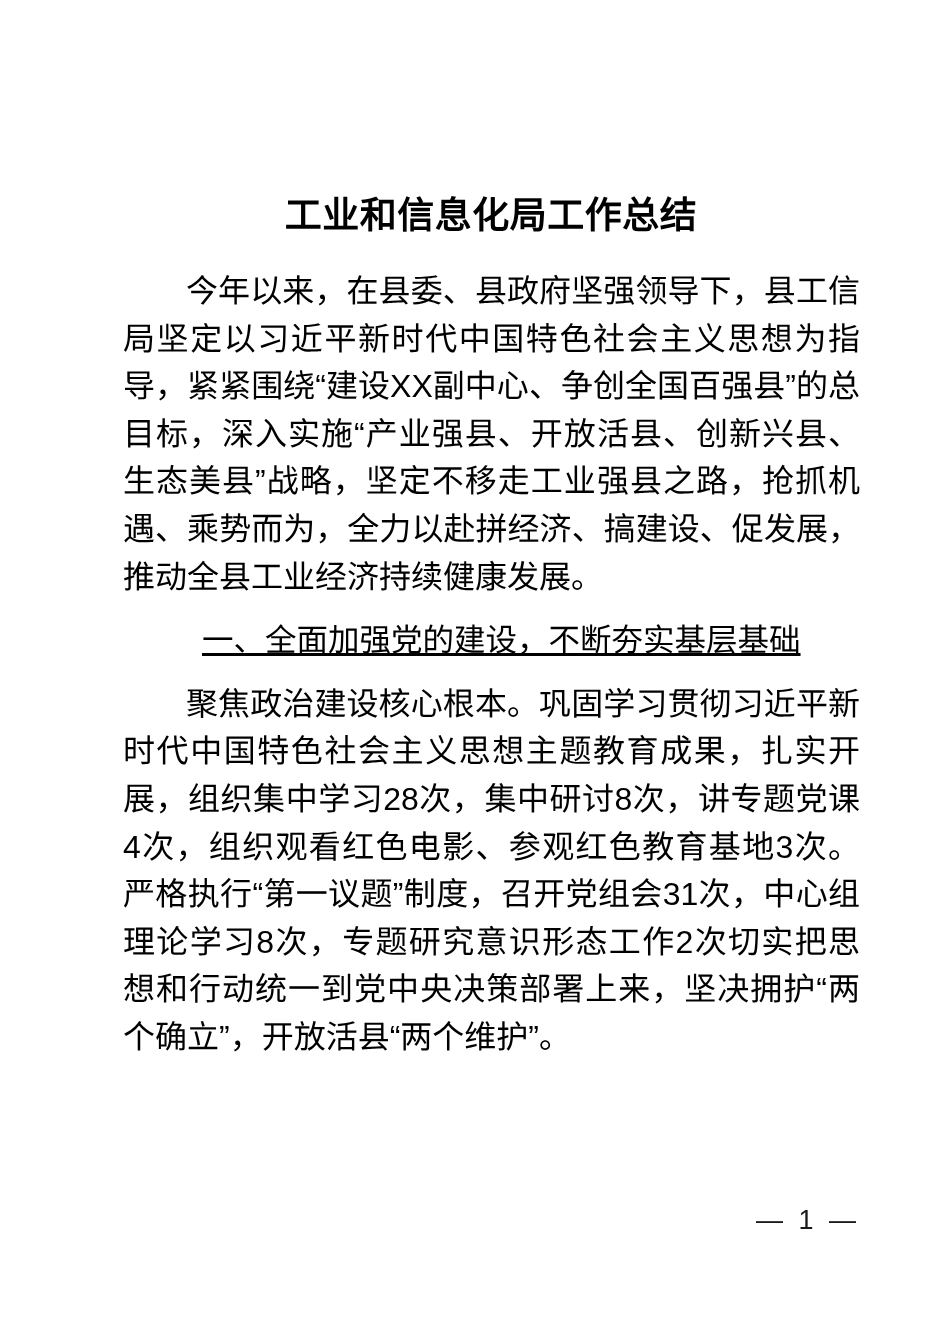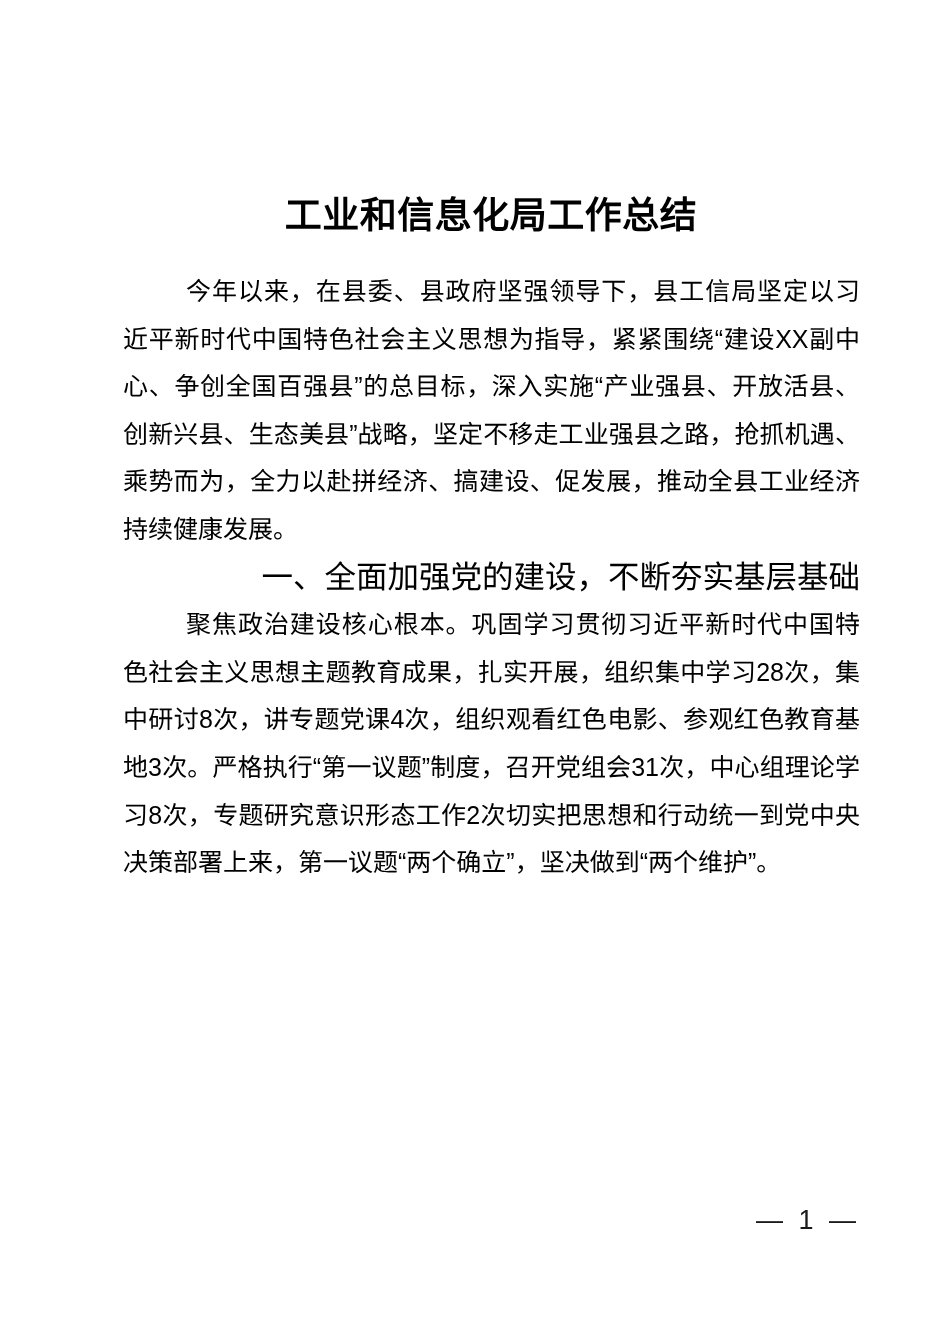--- a/index.html
+++ b/index.html
@@ -44,42 +44,43 @@
   
   .body-block {
     position: absolute;
     left: 107px;
     top: 268px;
     width: 737px;
   }
 
   .para {
     margin: 0;
-    font-size: 25px;
+    font-size: 32px;
     line-height: 47.6px;
     text-align: justify;
     text-justify: inter-ideograph;
     text-align-last: left;
     letter-spacing: 0px;
     word-break: break-all;
     text-indent: 63px;
   }
 
   .para .lead {
     font-weight: 400;
   }
 
   
   .section-heading {
-    margin: 0;
+    margin: 16px;
     font-size: 31.5px;
     line-height: 47.6px;
     text-indent: 63px;
-    text-align: right;
+    text-align: left;
     white-space: nowrap;
+    text-decoration: underline;
   }
 
   
   .page-number {
     position: absolute;
     right: 106px;
     bottom: 108px;
     font-size: 27px;
     line-height: 32px;
     letter-spacing: 4px;
@@ -93,20 +94,20 @@
 <div class="page">
 
   <h1 class="doc-title">工业和信息化局工作总结</h1>
 
   <div class="body-block">
 
     <p class="para">今年以来，在县委、县政府坚强领导下，县工信局坚定以习近平新时代中国特色社会主义思想为指导，紧紧围绕“建设XX副中心、争创全国百强县”的总目标，深入实施“产业强县、开放活县、创新兴县、生态美县”战略，坚定不移走工业强县之路，抢抓机遇、乘势而为，全力以赴拼经济、搞建设、促发展，推动全县工业经济持续健康发展。</p>
 
     <p class="section-heading">一、全面加强党的建设，不断夯实基层基础</p>
 
-    <p class="para"><span class="lead">聚焦政治建设核心根本。</span><span>巩固学习贯彻习近平新时代中国特色社会主义思想主题教育成果，扎实开展，组织集中学习28次，集中研讨8次，讲专题党课4次，组织观看红色电影、参观红色教育基地3次。严格执行“第一议题”制度，召开党组会31次，中心组理论学习8次，专题研究意识形态工作2次切实把思想和行动统一到党中央决策部署上来，第一议题“两个确立”，坚决做到“两个维护”。</span></p>
+    <p class="para"><span class="lead">聚焦政治建设核心根本。</span><span>巩固学习贯彻习近平新时代中国特色社会主义思想主题教育成果，扎实开展，组织集中学习28次，集中研讨8次，讲专题党课4次，组织观看红色电影、参观红色教育基地3次。严格执行“第一议题”制度，召开党组会31次，中心组理论学习8次，专题研究意识形态工作2次切实把思想和行动统一到党中央决策部署上来，坚决拥护“两个确立”，开放活县“两个维护”。</span></p>
 
 
   </div>
 
   <div class="page-number">— 1 —</div>
 
 </div>
 
 </body></html>

